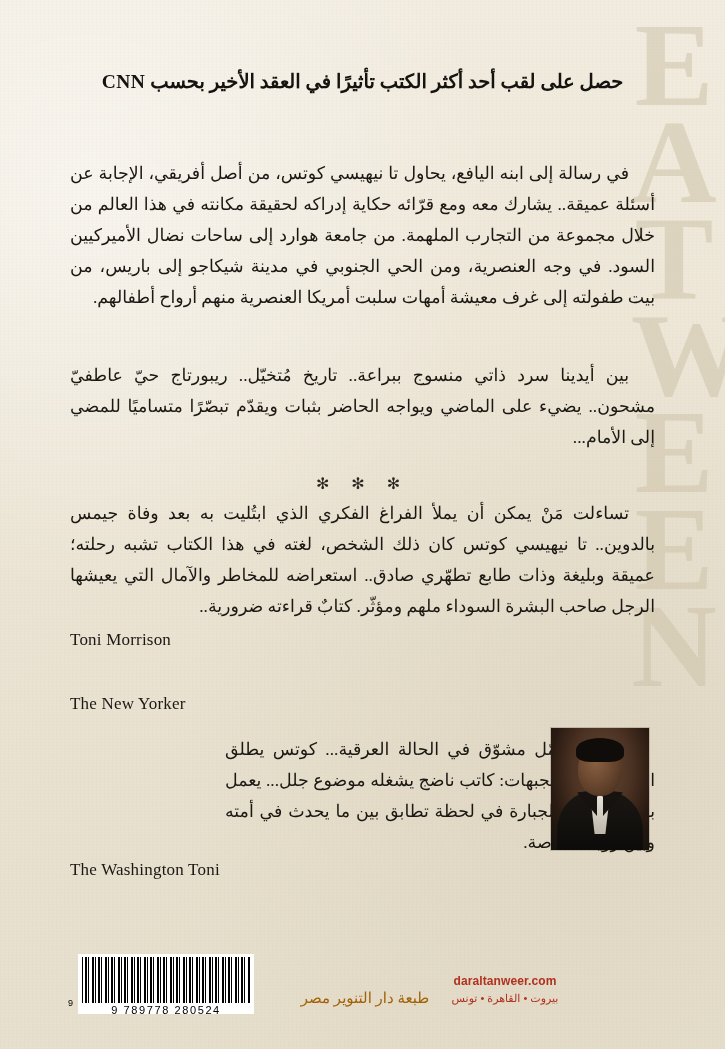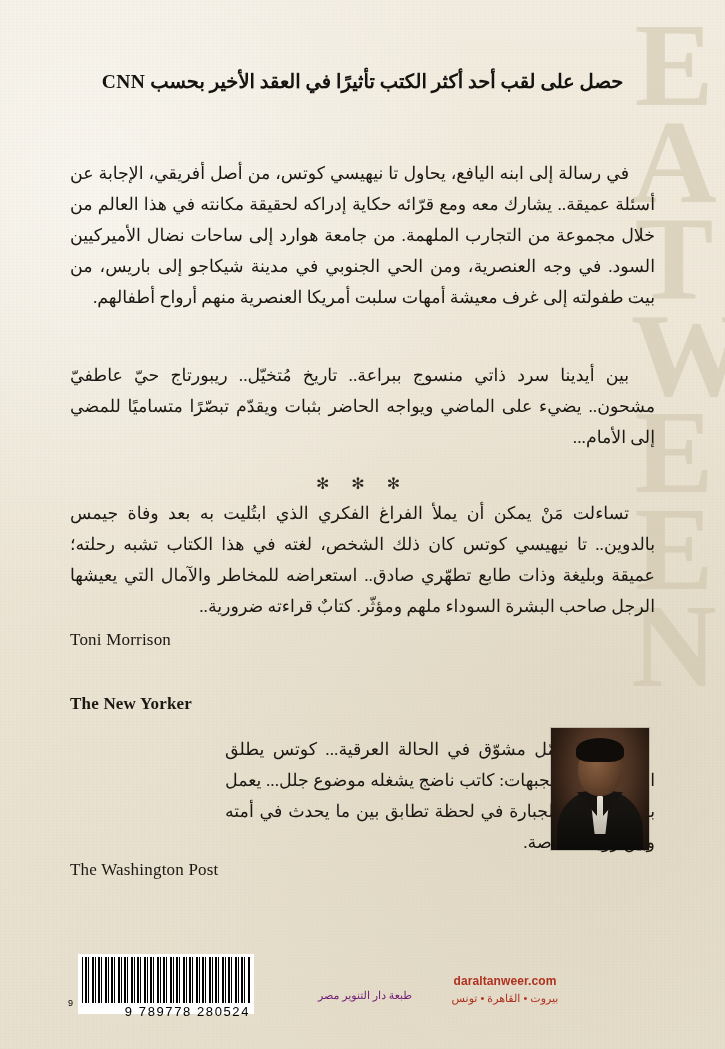--- a/index.html
+++ b/index.html
@@ -130,21 +130,21 @@
     position: absolute;
     right: 70px;
     direction: ltr;
     text-align: left;
     font-family: "Liberation Serif", serif;
     font-size: 17px;
     color: #1b1813;
     letter-spacing: 0.2px;
   }
   .src1 { top: 618px; left: 70px; right: auto; text-align: center; }
-  .src2 { top: 682px; left: 70px; right: auto; font-weight: bold; }
+  .src2 { top: 682px; left: 70px; right: auto; }
   .src3 { top: 848px; left: 70px; right: auto; }
 
   
   .photo {
     position: absolute;
     top: 716px;
     left: 551px;
     width: 98px;
     height: 122px;
     background: #111;
@@ -220,23 +220,23 @@
     background-image: repeating-linear-gradient(
       90deg,
       #000 0px, #000 1px, #fff 1px, #fff 3px,
       #000 3px, #000 5px, #fff 5px, #fff 6px,
       #000 6px, #000 7px, #fff 7px, #fff 10px,
       #000 10px, #000 12px, #fff 12px, #fff 13px
     );
   }
   .barcode .num {
     font-family: "Liberation Sans", sans-serif;
-    font-size: 13px;
+    font-size: 11px;
     letter-spacing: 1.6px;
-    text-align: right;
+    text-align: center;
     color: #000;
     direction: ltr;
     margin-top: 1px;
   }
   .isbn-left {
     position: absolute;
     left: 68px;
     top: 986px;
     font-family: "Liberation Sans", sans-serif;
     font-size: 9px;
@@ -244,22 +244,22 @@
     direction: ltr;
   }
 
   .edition {
     position: absolute;
     left: 300px;
     top: 977px;
     width: 130px;
     text-align: center;
     direction: rtl;
-    font-size: 11px;
-    color: #701a75;
+    font-size: 15px;
+    color: #a16207;
   }
 
   .publisher {
     position: absolute;
     left: 440px;
     top: 962px;
     width: 130px;
     text-align: center;
     direction: ltr;
   }
@@ -358,21 +358,21 @@
   <div class="quote q1">
     <p>تساءلت مَنْ يمكن أن يملأ الفراغ الفكري الذي ابتُليت به بعد وفاة جيمس بالدوين.. تا نيهيسي كوتس كان ذلك الشخص، لغته في هذا الكتاب تشبه رحلته؛ عميقة وبليغة وذات طابع تطهّري صادق.. استعراضه للمخاطر والآمال التي يعيشها الرجل صاحب البشرة السوداء ملهم ومؤثّر. كتابٌ قراءته ضرورية..</p>
   </div>
   <div class="source src1">Toni Morrison</div>
 
   <div class="source src2">The New Yorker</div>
 
   <div class="quote q3">
     <p>مذهل... تأمّل مشوّق في الحالة العرقية... كوتس يطلق النار على كل الجبهات: كاتب ناضج يشغله موضوع جلل... يعمل بأقصى طاقة الجبارة في لحظة تطابق بين ما يحدث في أمته وبين رؤيته الخاصة.</p>
   </div>
-  <div class="source src3">The Washington Post</div>
+  <div class="source src3">The Washington Toni</div>
 
   <div class="photo">
     <div class="bg"></div>
     <div class="body"></div>
     <div class="shirt"></div>
     <div class="collarL"></div>
     <div class="collarR"></div>
     <div class="head"></div>
     <div class="hair"></div>
   </div>

